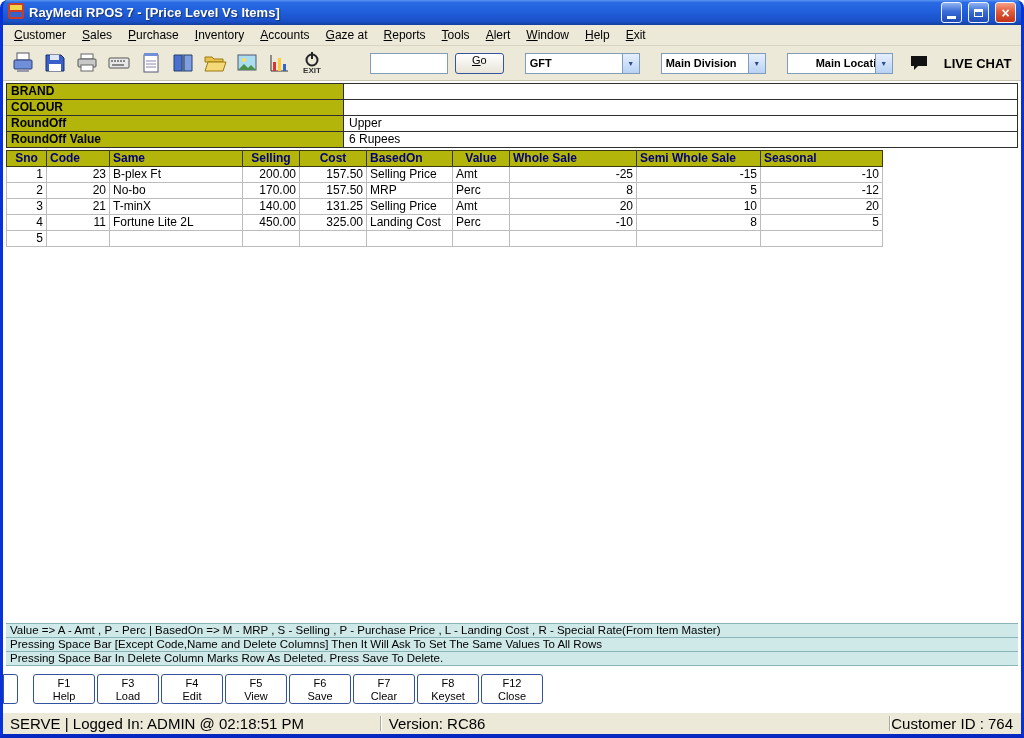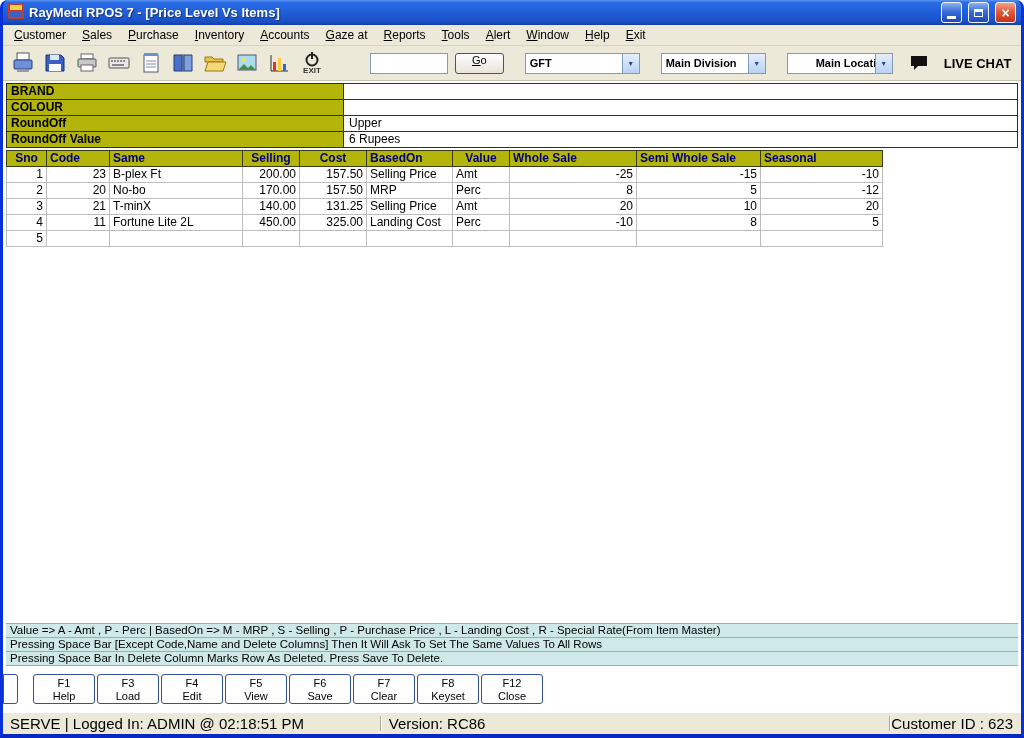--- a/index.html
+++ b/index.html
@@ -416,16 +416,16 @@
       </span>
     </div>
 
   </div>
 
   <div class="statusbar">
     <span class="sb-left">SERVE |  Logged In: ADMIN  @ 02:18:51 PM</span>
     <span class="sb-sep"></span>
     <span class="sb-version">Version: RC86</span>
     <span class="sb-sep"></span>
-    <span class="sb-customer">Customer ID : 623</span>
+    <span class="sb-customer">Customer ID : 764</span>
   </div>
 
 </div>
 
 </body></html>

